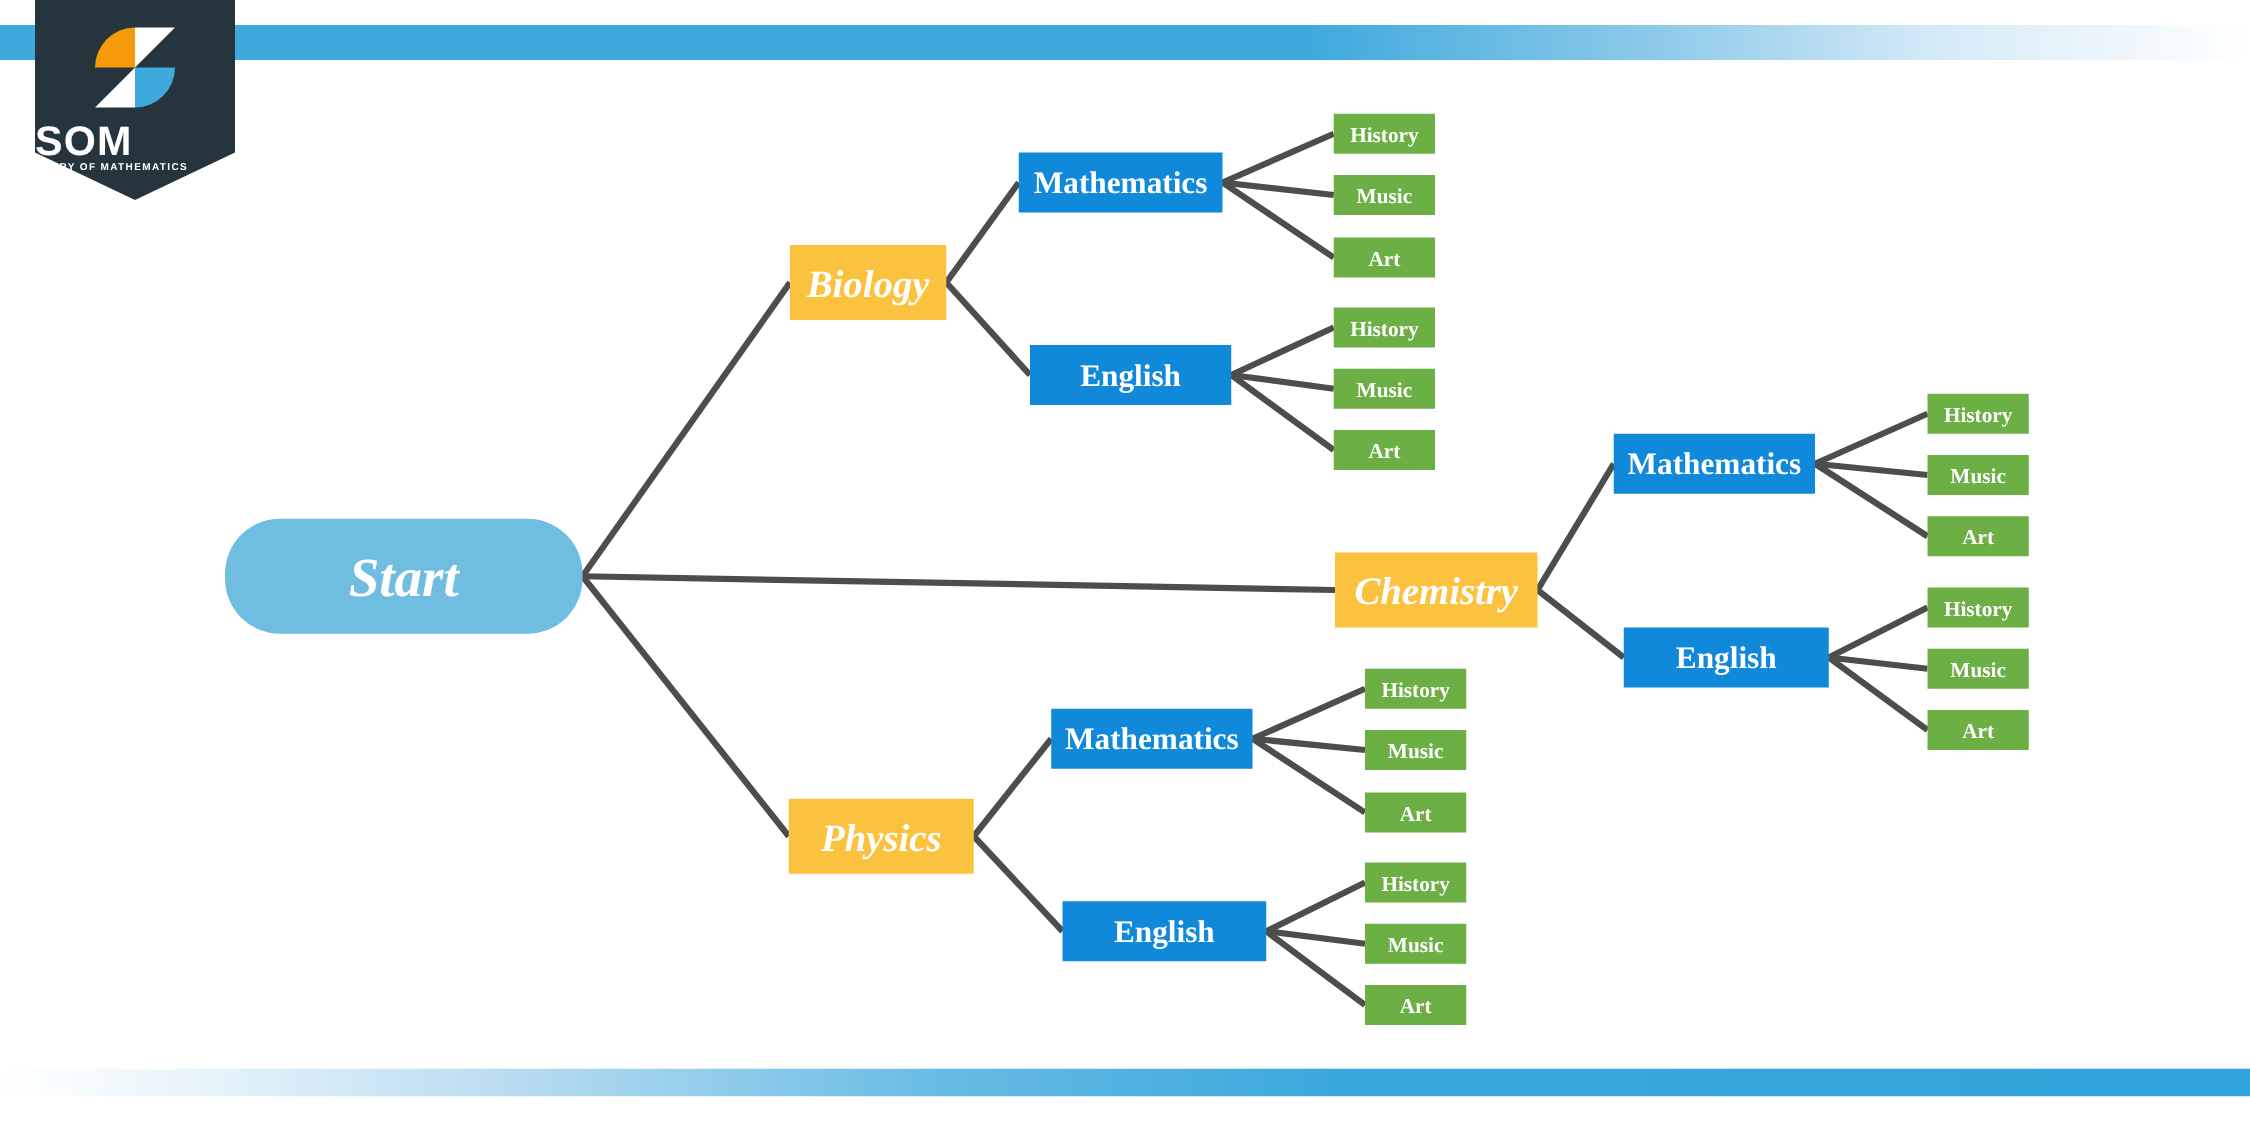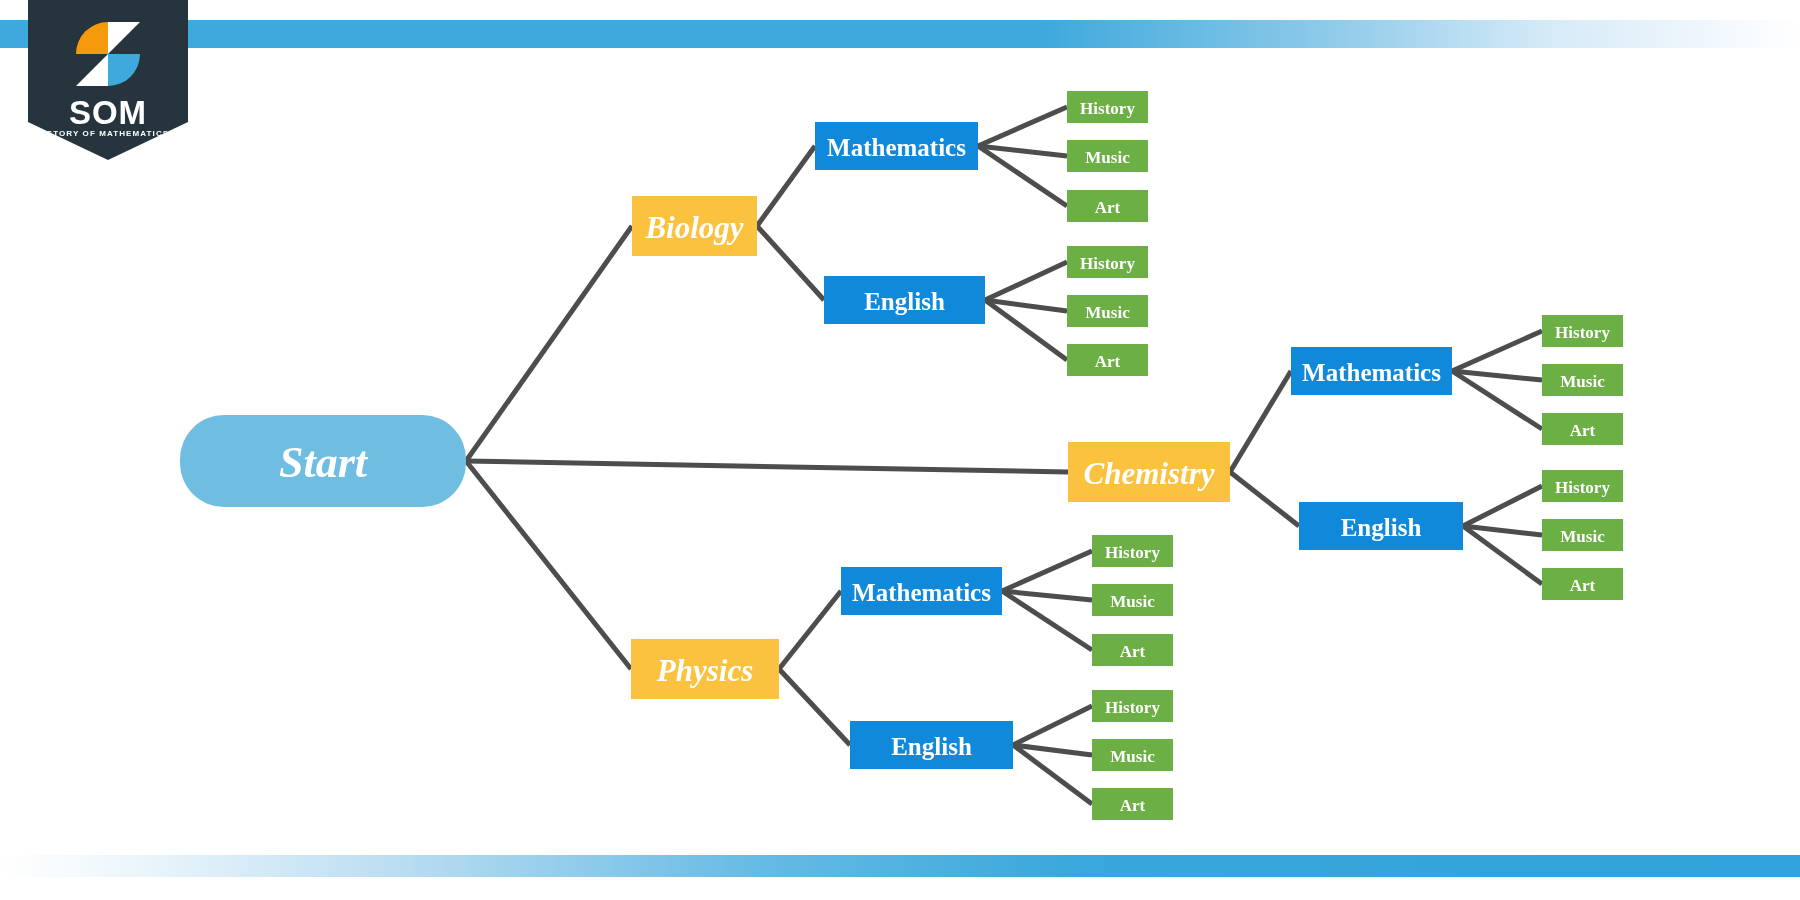--- a/index.html
+++ b/index.html
@@ -44,34 +44,34 @@
     left: 28px;
     top: 0;
     width: 160px;
     height: 160px;
   }
   .logo-text-som {
     position: absolute;
     left: 0;
     top: 96px;
     width: 160px;
-    text-align: center;
+    text-align: left;
     color: #ffffff;
     font-family: "Liberation Sans", sans-serif;
     font-weight: bold;
     font-size: 33px;
     letter-spacing: 1px;
     line-height: 1;
   }
   .logo-text-tag {
     position: absolute;
     left: 0;
     top: 130px;
     width: 160px;
-    text-align: center;
+    text-align: left;
     color: #ffffff;
     font-family: "Liberation Sans", sans-serif;
     font-weight: bold;
     font-size: 8px;
     letter-spacing: 1.1px;
     line-height: 1;
   }
 
   
   .diagram {

